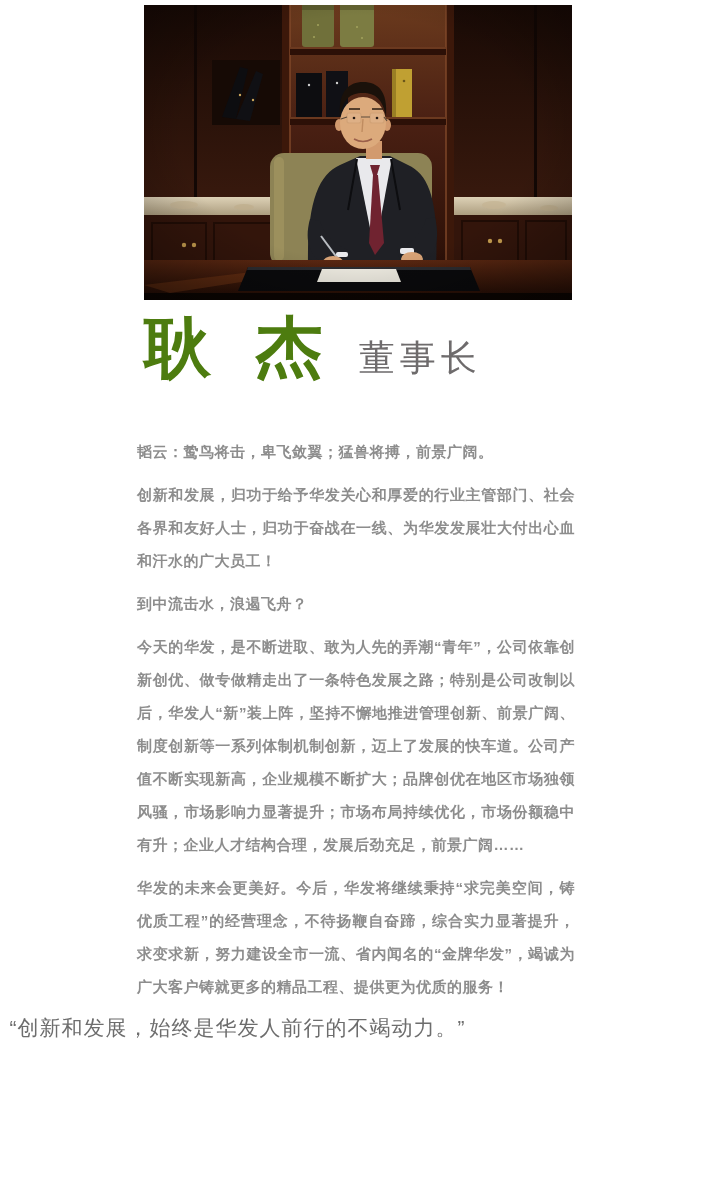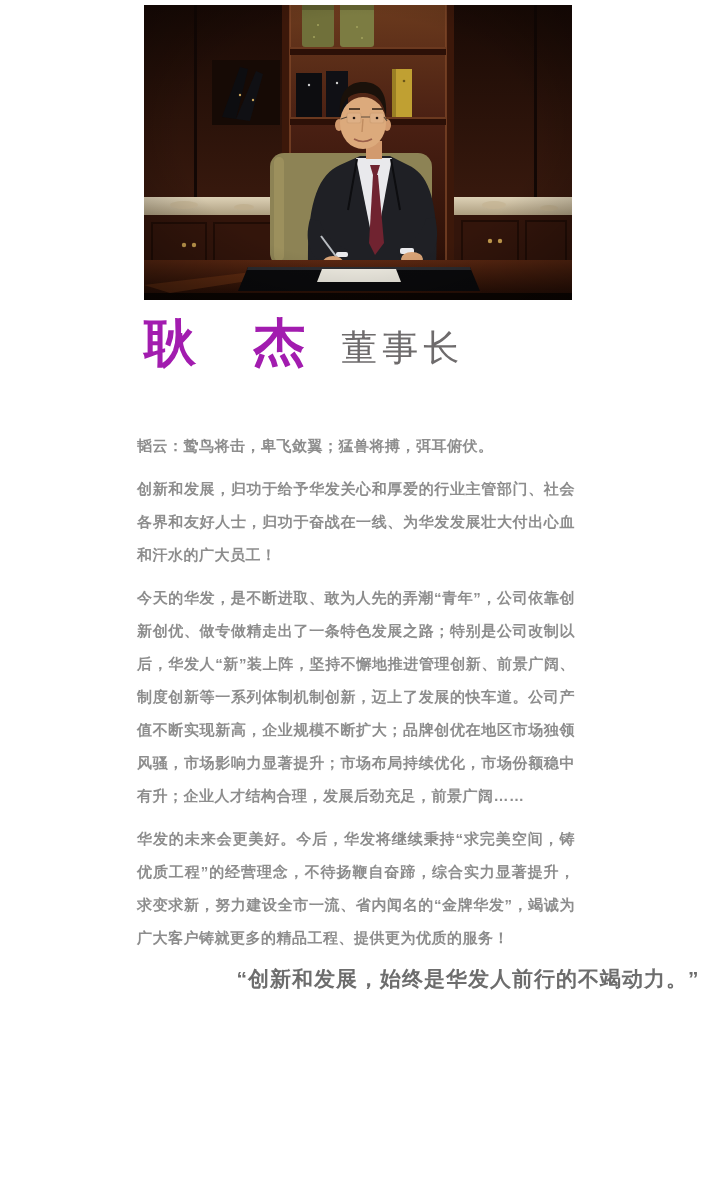--- a/index.html
+++ b/index.html
@@ -22,24 +22,24 @@
     display: block;
   }
   .photo svg { display: block; }
   .name-row {
     margin: 16px 0 0 144px;
     display: flex;
     align-items: baseline;
     white-space: nowrap;
   }
   .chairman-name {
-    font-family: Liberation Mono, monospace;
-    font-size: 52px;
+    font-family: Liberation Sans, sans-serif;
+    font-size: 67px;
     font-weight: bold;
-    color: #a21caf;
+    color: #4d7c0f;
     line-height: 61px;
     word-spacing: 22px;
     letter-spacing: 2px;
   }
   .chairman-title {
     font-family: "DejaVu Serif", "Liberation Serif", serif;
     font-size: 36px;
     font-weight: 400;
     color: #6e6b6c;
     margin-left: 34px;
@@ -54,23 +54,23 @@
     font-size: 15px;
     font-weight: bold;
     color: #8d8d8d;
     line-height: 33px;
     letter-spacing: 0.5px;
     text-align: justify;
   }
   .closing-quote {
     margin: 0 auto;
     width: 690px;
-    text-align: right;
+    text-align: left;
     font-size: 21px;
-    font-weight: bold;
+    font-weight: normal;
     color: #6d6d6d;
     letter-spacing: 1px;
     line-height: 30px;
   }
 </style>
 </head>
 <body>
 
 <div class="page">
 
@@ -238,21 +238,22 @@
       <rect x="0" y="0" width="428" height="295" fill="url(#gVignette)"></rect>
     </svg>
   </figure>
 
   <div class="name-row">
     <span class="chairman-name">耿 杰</span>
     <span class="chairman-title">董事长</span>
   </div>
 
   <div class="body-text">
-    <p>韬云：鸷鸟将击，卑飞敛翼；猛兽将搏，弭耳俯伏。</p>
+    <p>韬云：鸷鸟将击，卑飞敛翼；猛兽将搏，前景广阔。</p>
     <p>创新和发展，归功于给予华发关心和厚爱的行业主管部门、社会各界和友好人士，归功于奋战在一线、为华发发展壮大付出心血和汗水的广大员工！</p>
+    <p>到中流击水，浪遏飞舟？</p>
     <p>今天的华发，是不断进取、敢为人先的弄潮“青年”，公司依靠创新创优、做专做精走出了一条特色发展之路；特别是公司改制以后，华发人“新”装上阵，坚持不懈地推进管理创新、前景广阔、制度创新等一系列体制机制创新，迈上了发展的快车道。公司产值不断实现新高，企业规模不断扩大；品牌创优在地区市场独领风骚，市场影响力显著提升；市场布局持续优化，市场份额稳中有升；企业人才结构合理，发展后劲充足，前景广阔……</p>
     <p>华发的未来会更美好。今后，华发将继续秉持“求完美空间，铸优质工程”的经营理念，不待扬鞭自奋蹄，综合实力显著提升，求变求新，努力建设全市一流、省内闻名的“金牌华发”，竭诚为广大客户铸就更多的精品工程、提供更为优质的服务！</p>
   </div>
 
   <div class="closing-quote">“创新和发展，始终是华发人前行的不竭动力。”</div>
 
 </div>
 
 </body></html>

